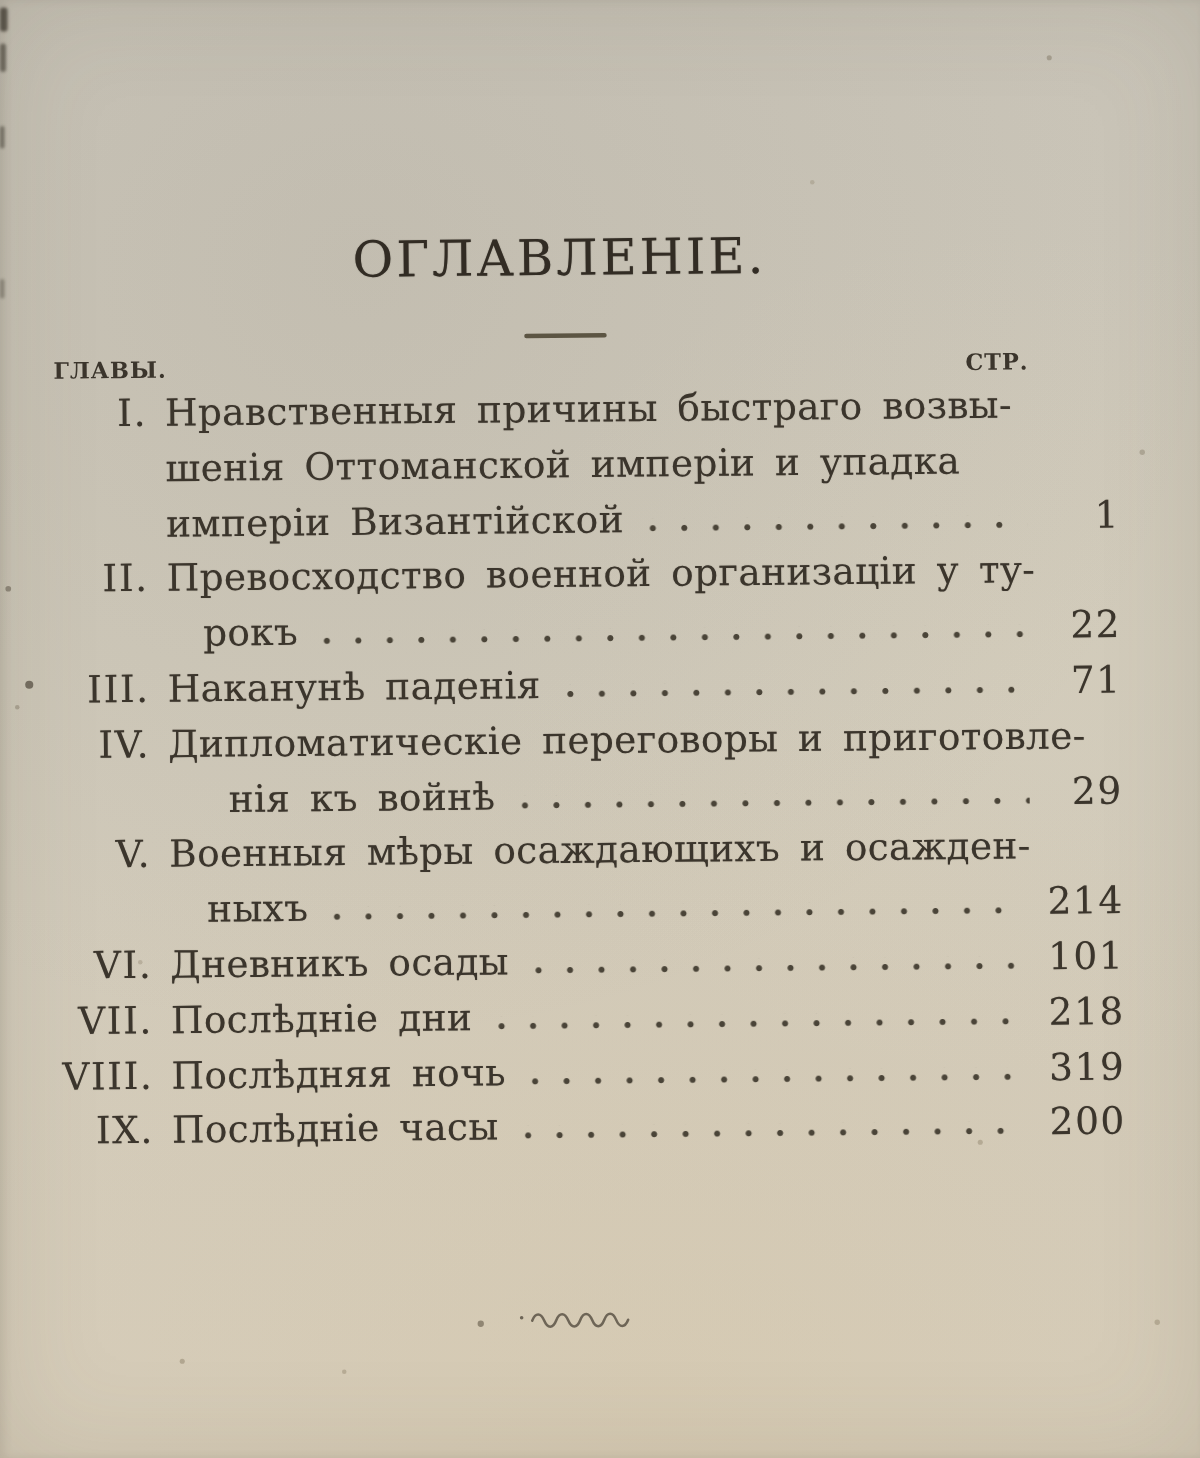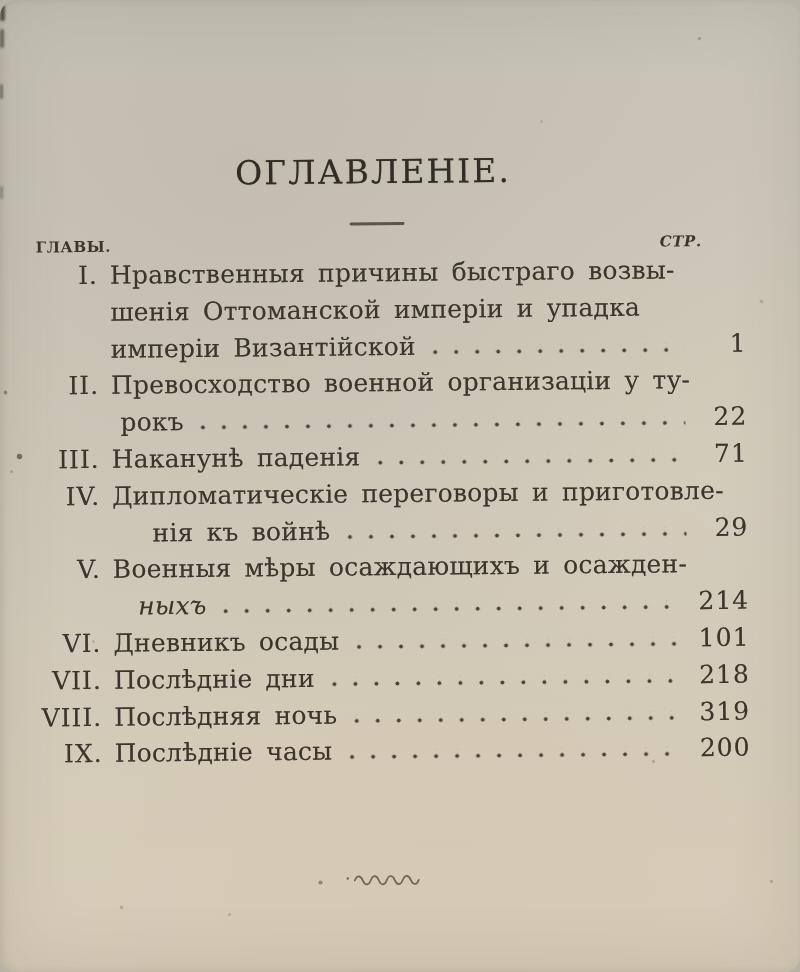--- a/index.html
+++ b/index.html
@@ -10,41 +10,40 @@
   }
   .sheet{
     position:relative;width:800px;height:972px;overflow:hidden;
     color:#3b352c;
     background:
       radial-gradient(120% 90% at 30% 18%, rgba(118,112,100,0.10), rgba(0,0,0,0) 60%),
       radial-gradient(100% 70% at 55% 96%, rgba(214,192,150,0.22), rgba(0,0,0,0) 70%),
       radial-gradient(60% 40% at 85% 45%, rgba(225,215,190,0.18), rgba(0,0,0,0) 75%),
       linear-gradient(180deg, #c9c4b8 0%, #cfc9ba 45%, #d6cdbb 100%);
     box-shadow: inset 0 0 70px rgba(82,75,60,0.14), inset 3px 0 6px rgba(70,62,50,0.10);
-    border-radius: 16px;
   }
   .inner{position:absolute;inset:0;transform:rotate(-0.55deg);transform-origin:50% 50%;}
 
   .title{
     position:absolute;top:155px;left:0;width:752px;margin:0;
     text-align:center;font-weight:normal;
     font-size:33px;line-height:1;letter-spacing:2px;
     color:#322c24;
     text-shadow:0 0 0.7px rgba(50,44,36,0.55);
   }
   .rule{
     position:absolute;top:222px;left:352px;width:55px;height:2.5px;
     background:#49422f;border-radius:1.5px;opacity:.85;
   }
   .col-headers{
     position:absolute;top:235px;left:38px;right:52px;
     display:flex;justify-content:space-between;align-items:baseline;
     font-size:15px;font-weight:bold;letter-spacing:0.6px;color:#3b352c;
   }
-  .col-headers .right-head{margin-right:44px;font-style:italic;}
+  .col-headers .right-head{margin-right:60px;}
 
   .toc{position:absolute;top:255px;left:30px;right:52px;}
   .toc-line{
     display:flex;align-items:baseline;
     height:36.8px;line-height:36.8px;
     font-size:25px;white-space:nowrap;
     text-shadow:0 0 0.6px rgba(59,53,44,0.45);
   }
   .numeral{flex:0 0 70px;text-align:right;letter-spacing:1px;}
   .line-text{margin-left:12px;word-spacing:5px;letter-spacing:0.2px;}
@@ -114,21 +113,21 @@
           <span class="line-text">имперіи Византійской</span>
           <span class="leader"></span>
           <span class="pagenum">1</span>
         </div>
         <div class="toc-line">
           <span class="numeral">II.</span>
           <span class="line-text">Превосходство военной организаціи у ту-</span>
         </div>
         <div class="toc-line">
           <span class="numeral"></span>
-          <span class="line-text" style="margin-left: 21px;">рокъ</span>
+          <span class="line-text" style="margin-left: 36px;">рокъ</span>
           <span class="leader"></span>
           <span class="pagenum">22</span>
         </div>
         <div class="toc-line">
           <span class="numeral">III.</span>
           <span class="line-text">Наканунѣ паденія</span>
           <span class="leader"></span>
           <span class="pagenum">71</span>
         </div>
         <div class="toc-line">
@@ -140,21 +139,21 @@
           <span class="line-text" style="margin-left: 52px;">нія къ войнѣ</span>
           <span class="leader"></span>
           <span class="pagenum">29</span>
         </div>
         <div class="toc-line">
           <span class="numeral">V.</span>
           <span class="line-text">Военныя мѣры осаждающихъ и осажден-</span>
         </div>
         <div class="toc-line">
           <span class="numeral"></span>
-          <span class="line-text" style="margin-left: 37px; font-style: italic;">ныхъ</span>
+          <span class="line-text" style="margin-left: 37px;">ныхъ</span>
           <span class="leader"></span>
           <span class="pagenum">214</span>
         </div>
         <div class="toc-line">
           <span class="numeral">VI.</span>
           <span class="line-text">Дневникъ осады</span>
           <span class="leader"></span>
           <span class="pagenum">101</span>
         </div>
         <div class="toc-line">

